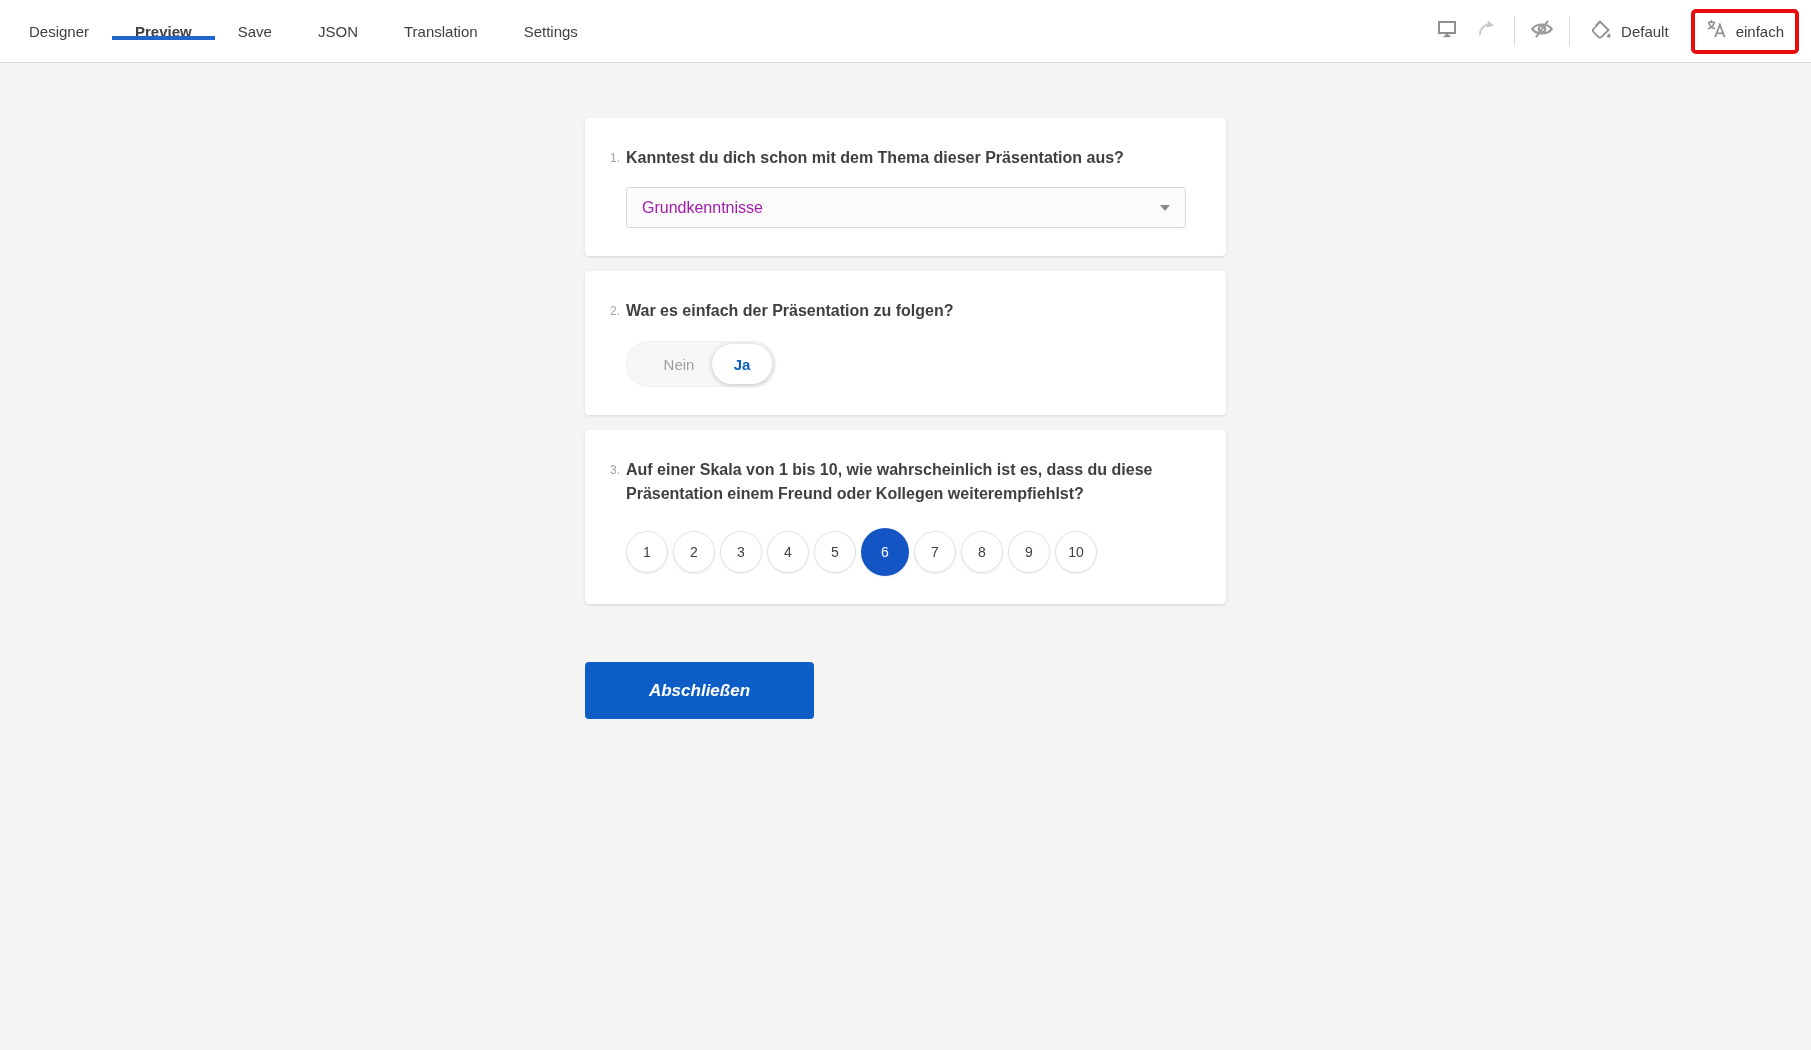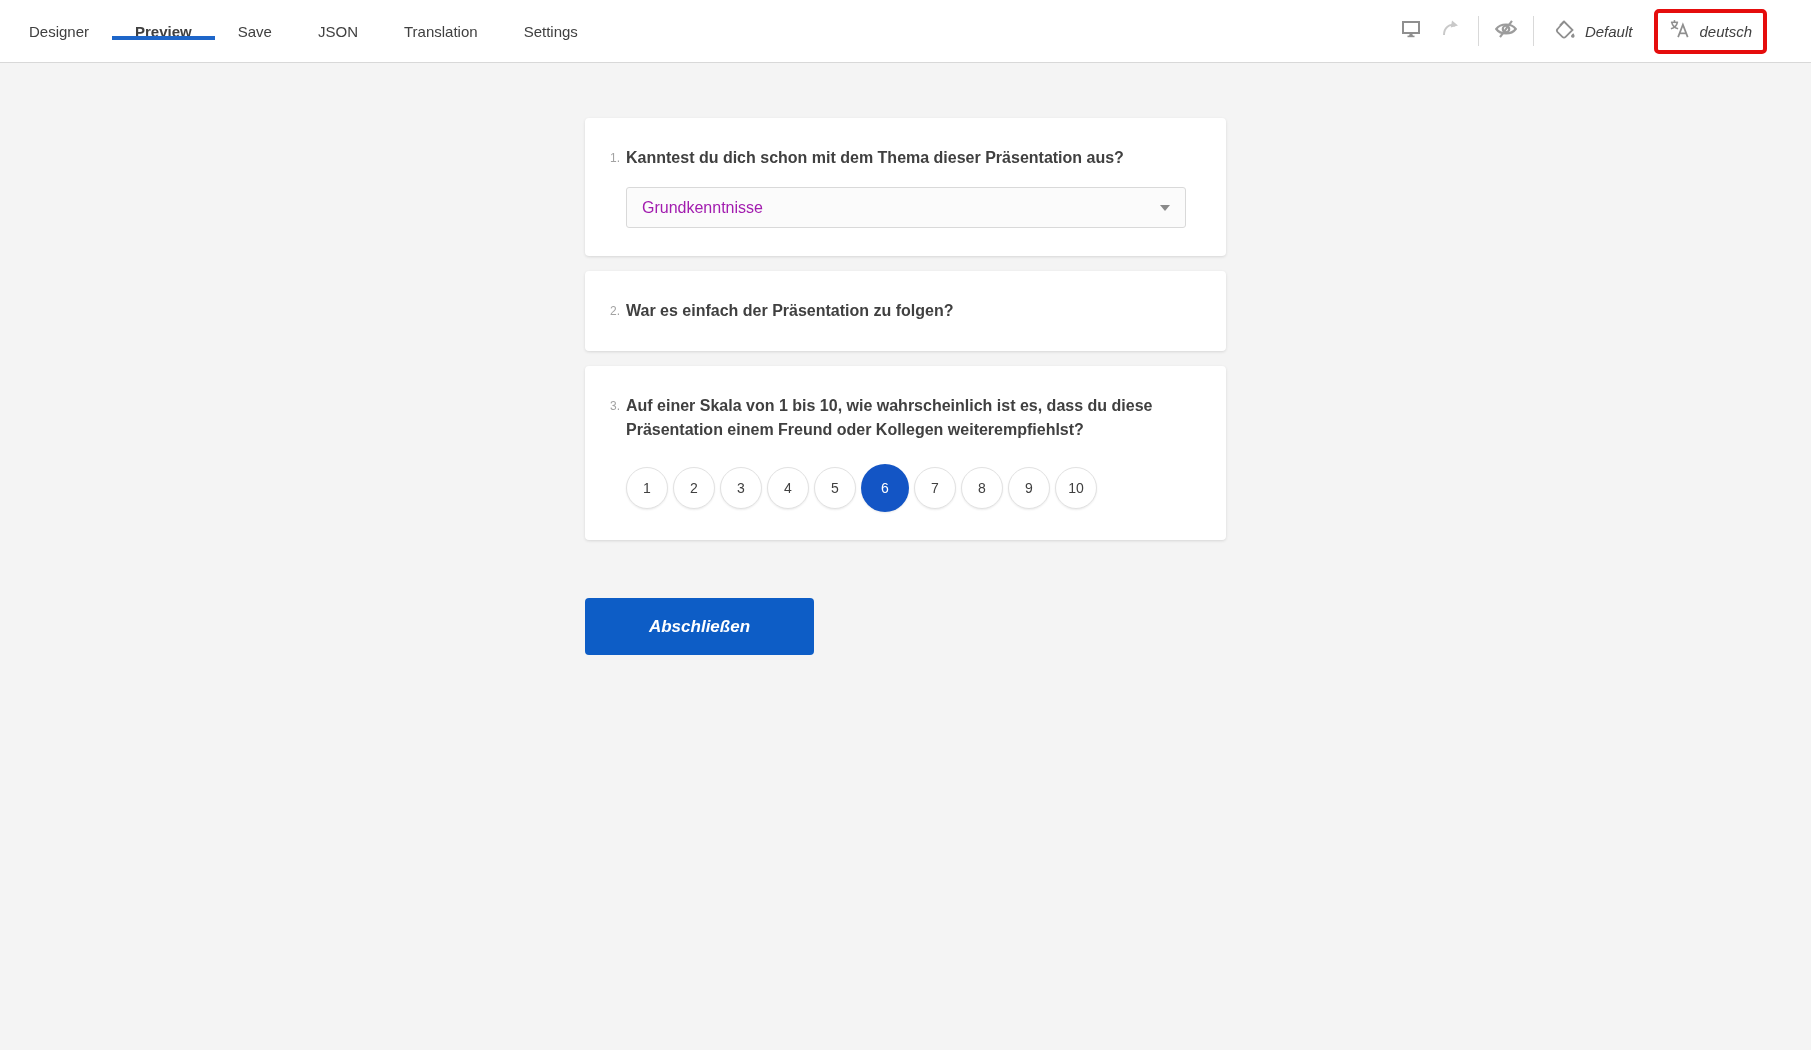--- a/index.html
+++ b/index.html
@@ -11,21 +11,21 @@
   
   .header { position:absolute; top:0; left:0; right:0; height:63px; background:#fff;
             border-bottom:1px solid #d8d8d8; display:flex; align-items:stretch;
             justify-content:space-between; z-index:5; }
   .tabs { display:flex; align-items:center; padding-left:6px; }
   .tab { position:relative; display:flex; align-items:center; padding:0 23px;
          font-size:15px; color:#404040; cursor:pointer; }
   .tab.active { font-weight:700; }
   .tab.active::after { content:""; position:absolute; left:0; right:0; bottom:0;
          height:4px; background:var(--tab-underline,#1e66c9); }
-  .toolbar { display:flex; align-items:center; padding-right:44px;font-style:italic; }
+  .toolbar { display:flex; align-items:center; padding-right:12px; }
   .icon-btn { width:40px; height:40px; display:flex; align-items:center;
               justify-content:center; cursor:pointer; }
   .separator { width:1px; height:30px; background:#d9d9d9; margin:0 7px; }
   .tool-label-btn { display:flex; align-items:center; gap:8px; padding:0 12px;
               height:40px; cursor:pointer; font-size:15px; color:#404040; }
   .lang-annotated { display:flex; align-items:center; gap:7px;
               border:4px solid var(--annotation-red,#e50d0d); border-radius:5px;
               padding:5px 11px; margin-left:10px; }
   .lang-annotated .label { font-size:15px; color:#404040; }
 
@@ -148,21 +148,21 @@
         <span>
           <svg width="23" height="23" viewBox="0 0 24 24">
             <path d="M9.5 20 L14.5 7 L19.5 20" fill="none" stroke="#8f8f8f" stroke-width="1.8"></path>
             <line x1="11.2" y1="16" x2="17.8" y2="16" stroke="#8f8f8f" stroke-width="1.8"></line>
             <line x1="2" y1="4.5" x2="9.5" y2="4.5" stroke="#8f8f8f" stroke-width="1.6"></line>
             <line x1="5.7" y1="2.2" x2="5.7" y2="4.5" stroke="#8f8f8f" stroke-width="1.6"></line>
             <path d="M8.7 4.5 Q7.8 9.5 2 11.2" fill="none" stroke="#8f8f8f" stroke-width="1.6"></path>
             <path d="M2.9 4.5 Q3.8 9.5 9.5 11.2" fill="none" stroke="#8f8f8f" stroke-width="1.6"></path>
           </svg>
         </span>
-        <span class="label">deutsch</span>
+        <span class="label">einfach</span>
       </div>
     </div>
   </div>
 
   <div class="main">
     <div class="survey-col">
 
       <div class="card">
         <div class="q-head">
           <span class="q-num">1.</span>
@@ -173,20 +173,26 @@
             <span class="value">Grundkenntnisse</span>
             <span class="caret"></span>
           </div>
         </div>
       </div>
 
       <div class="card">
         <div class="q-head">
           <span class="q-num">2.</span>
           <span class="q-title">War es einfach der Präsentation zu folgen?</span>
+        </div>
+        <div class="q-body">
+          <div class="bool">
+            <span class="bool-false">Nein</span>
+            <span class="bool-thumb">Ja</span>
+          </div>
         </div>
       </div>
 
       <div class="card">
         <div class="q-head">
           <span class="q-num">3.</span>
           <span class="q-title" style="max-width:560px;">Auf einer Skala von 1 bis 10, wie wahrscheinlich ist es, dass du diese Präsentation einem Freund oder Kollegen weiterempfiehlst?</span>
         </div>
         <div class="q-body">
           <div class="rating-row">

